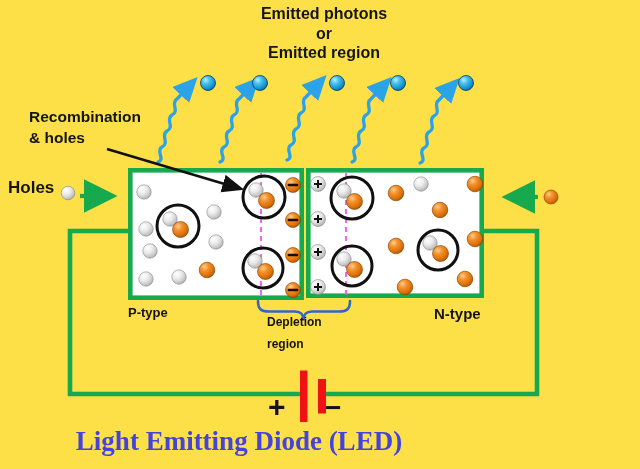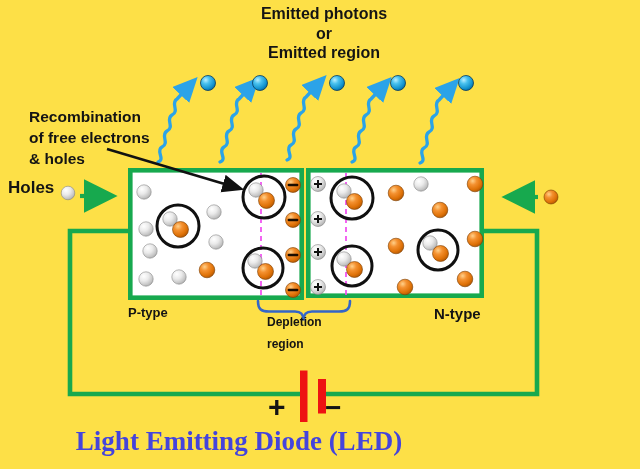--- a/index.html
+++ b/index.html
@@ -169,21 +169,20 @@
   </svg>
 
   <div class="lbl lbl-emitted">
     <div>Emitted photons</div>
     <div>or</div>
     <div>Emitted region</div>
   </div>
 
   <div class="lbl lbl-recomb">
     <div>Recombination</div>
-    <div>of free electrons</div>
     <div>&amp; holes</div>
   </div>
 
   <div class="lbl lbl-holes">Holes</div>
 
 
   <div class="lbl lbl-ptype">P-type</div>
   <div class="lbl lbl-ntype">N-type</div>
 
   <div class="lbl lbl-depletion">

